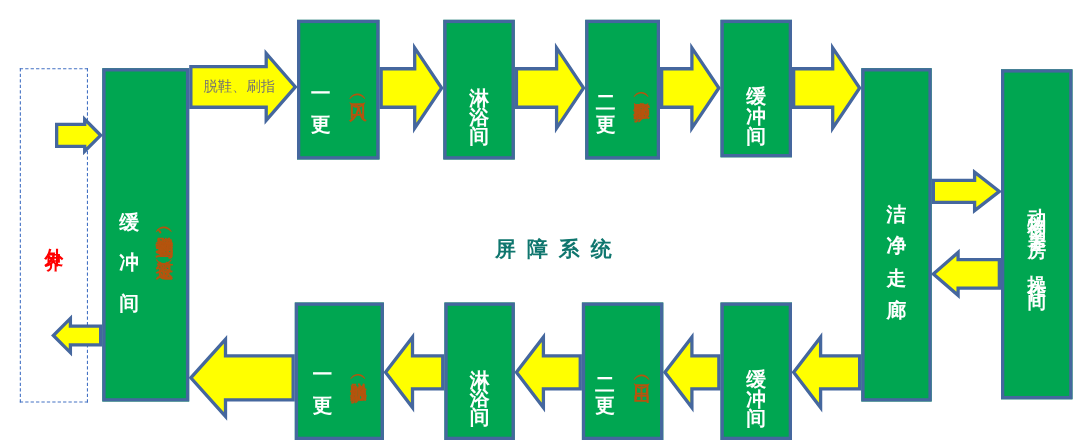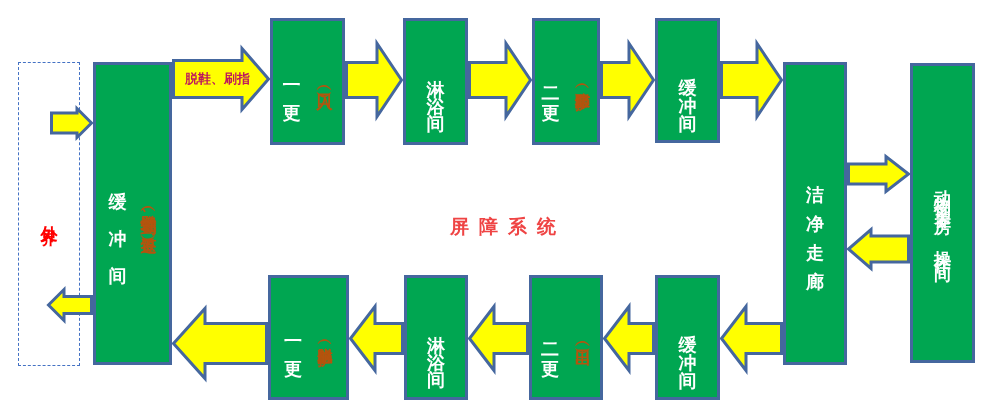--- a/index.html
+++ b/index.html
@@ -27,25 +27,25 @@
   }
   .outside-label{
     writing-mode:vertical-rl;text-orientation:upright;
     color:#FF0000;font-weight:bold;font-size:17px;line-height:1;
     letter-spacing:6px;padding-top:6px;
   }
   .arrow{position:absolute;overflow:visible;z-index:3;}
   .arrow polygon{fill:#FFFF00;stroke:#45679E;stroke-width:3;stroke-linejoin:miter;}
   .arrow-step-label{
     position:absolute;left:185px;top:72px;z-index:4;
-    color:#be185d;font-weight:bold;font-size:13px;line-height:14px;white-space:nowrap;
+    color:#737373;font-weight:normal;font-size:13px;line-height:14px;white-space:nowrap;
   }
   .system-title{
     position:absolute;left:450px;top:214px;z-index:2;
-    color:#ef4444;font-weight:bold;font-size:19px;letter-spacing:10px;white-space:nowrap;
+    color:#0f766e;font-weight:bold;font-size:19px;letter-spacing:10px;white-space:nowrap;
   }
 </style>
 </head>
 <body>
 
 <div id="canvas">
 
   <div class="outside-box">
     <div class="outside-label">外界</div>
   </div>

